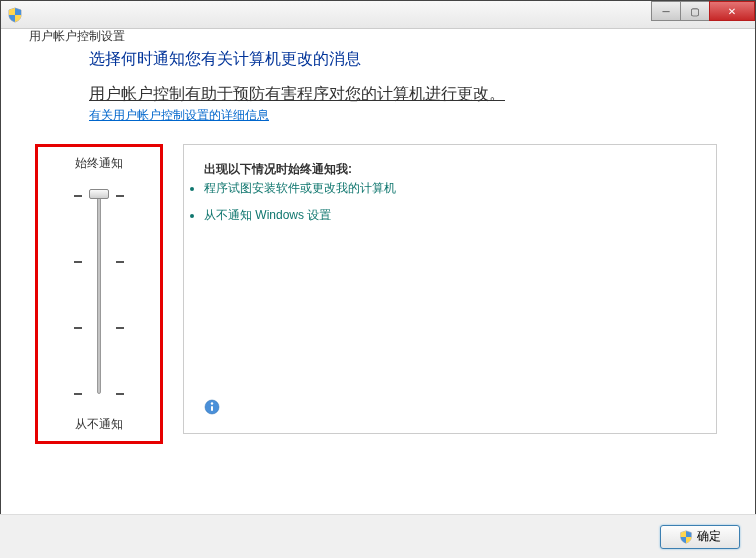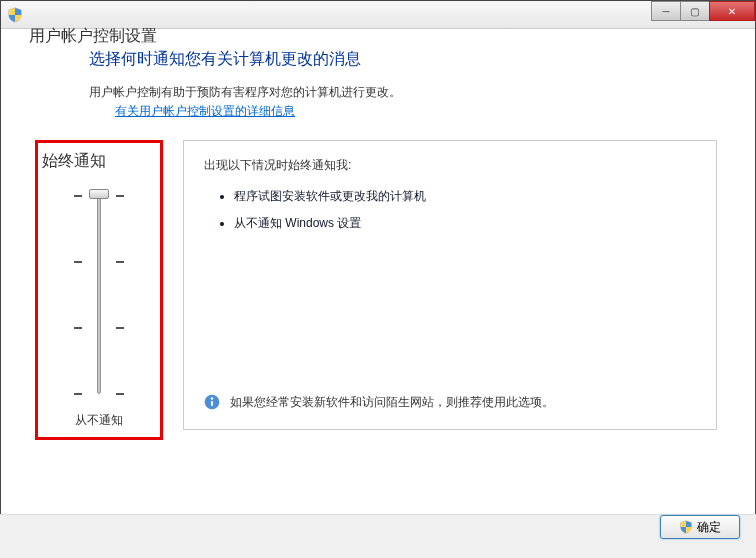--- a/index.html
+++ b/index.html
@@ -21,21 +21,21 @@
       padding: 0 6px;
       position: relative;
     }
     .titlebar-icon {
       width: 16px;
       height: 16px;
       margin-right: 6px;
     }
     .titlebar-title {
       color: #333;
-      font-size: 16px;
+      font-size: 12px;
       margin-top: 44px;
     }
     .win-controls {
       position: absolute;
       right: 0;
       top: 0;
       display: flex;
     }
     .win-btn {
       width: 30px;
@@ -62,46 +62,48 @@
     }
     .heading {
       color: #003399;
       font-size: 16px;
       font-weight: normal;
       margin-bottom: 14px;
       margin-left: 54px;
     }
     .subtext {
       color: #333;
-      font-size: 12px;
+      font-size: 16px;
       margin-left: 54px;
       margin-bottom: 2px;
+      text-decoration: underline;
     }
     .link {
       color: #0066cc;
       text-decoration: underline;
       cursor: pointer;
-      margin-left: 80px;
+      margin-left: 54px;
       display: inline-block;
     }
     .main-area {
       display: flex;
       margin-top: 20px;
       gap: 20px;
     }
     .slider-section {
       width: 128px;
       border: 3px solid #e60000;
       padding: 8px 4px 8px 4px;
       position: relative;
       height: 300px;
     }
     .slider-label-top {
-      color: #333;
-      font-size: 16px;
+      text-align: center;
+      color: #333;
+      font-size: 12px;
       margin-bottom: 22px;
     }
     .slider-label-bottom {
       text-align: center;
       color: #333;
       font-size: 12px;
       position: absolute;
       bottom: 8px;
       left: 0;
       right: 0;
@@ -142,29 +144,28 @@
     .tick-right { right: -24px; }
     .info-panel {
       flex: 1;
       border: 1px solid #ccc;
       background: #fff;
       padding: 16px 20px;
       height: 290px;
       position: relative;
     }
     .panel-heading {
-      font-weight: normal;
-      font-size: 12px;
-      color: #333;
-      margin-bottom: 14px;
+      font-weight: bold;
+      font-size: 12px;
+      color: #333;
+      margin-bottom: 2px;
     }
     .panel-list {
       list-style: disc;
-      margin-left: 30px;
-      color: #0f172a;
+      color: #0f766e;
     }
     .panel-list li {
       margin-bottom: 10px;
       font-size: 12px;
     }
     .recommend {
       position: absolute;
       bottom: 18px;
       left: 20px;
       right: 20px;
@@ -182,20 +183,21 @@
     .footer {
       position: absolute;
       bottom: 0;
       left: 0;
       right: 0;
       height: 44px;
       background: #f0f0f0;
       border-top: 1px solid #ddd;
       display: flex;
       justify-content: flex-end;
+      align-items: center;
       padding-right: 16px;
       gap: 8px;
     }
     .btn {
       min-width: 80px;
       height: 24px;
       background: linear-gradient(to bottom, #fdfdfd, #e5e5e5);
       border: 1px solid #888;
       border-radius: 3px;
       font-size: 12px;
@@ -262,21 +264,20 @@
       <ul class="panel-list">
         <li>程序试图安装软件或更改我的计算机</li>
         <li>从不通知 Windows 设置</li>
       </ul>
       <div class="recommend">
         <svg class="info-icon" viewBox="0 0 16 16">
           <circle cx="8" cy="8" r="7" fill="#4a90d9" stroke="#2b6cb0" stroke-width="0.5"></circle>
           <circle cx="8" cy="4.5" r="1.2" fill="#fff"></circle>
           <rect x="7" y="7" width="2" height="5" rx="1" fill="#fff"></rect>
         </svg>
-        <span>如果您经常安装新软件和访问陌生网站，则推荐使用此选项。</span>
       </div>
     </div>
   </div>
 </div>
 
 <div class="footer">
   <div class="btn default">
     <svg class="shield-mini" viewBox="0 0 16 16">
       <path d="M8 1 L14 3 L14 8 C14 12 11 14 8 15 C5 14 2 12 2 8 L2 3 Z" fill="#fff" stroke="#666" stroke-width="0.5"></path>
       <path d="M8 1 L14 3 L14 8 L8 8 Z" fill="#4a90d9"></path>

